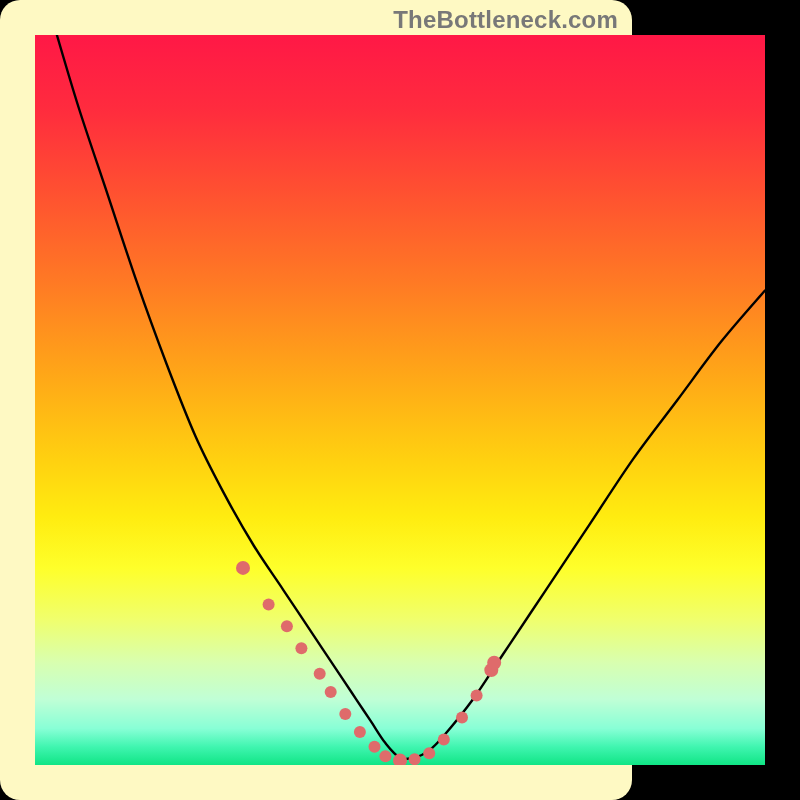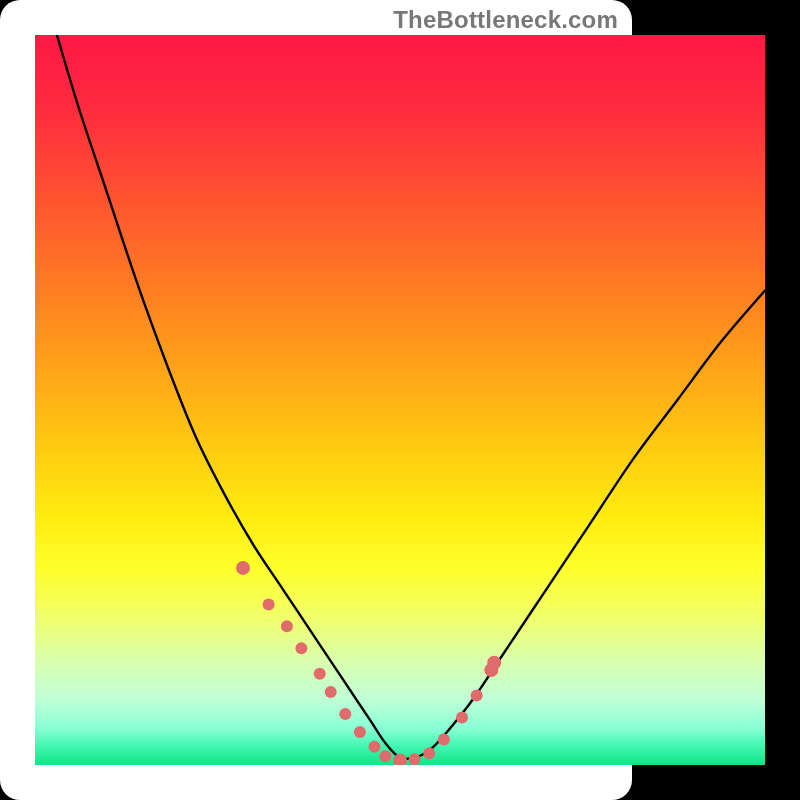--- a/index.html
+++ b/index.html
@@ -8,21 +8,21 @@
     width: 800px;
     height: 800px;
     background: #000;
     overflow: hidden;
     font-family: Arial, Helvetica, sans-serif;
   }
   .stage {
     position: relative;
     width: 632px;
     height: 800px;
-    background: #ffffff;
+    background: #fef9c3;
     border-radius: 20px;
   }
   .watermark {
     position: absolute;
     top: 6px;
     right: 14px;
     color: #787878;
     font-size: 24px;
     font-weight: 600;
     letter-spacing: 0.2px;

